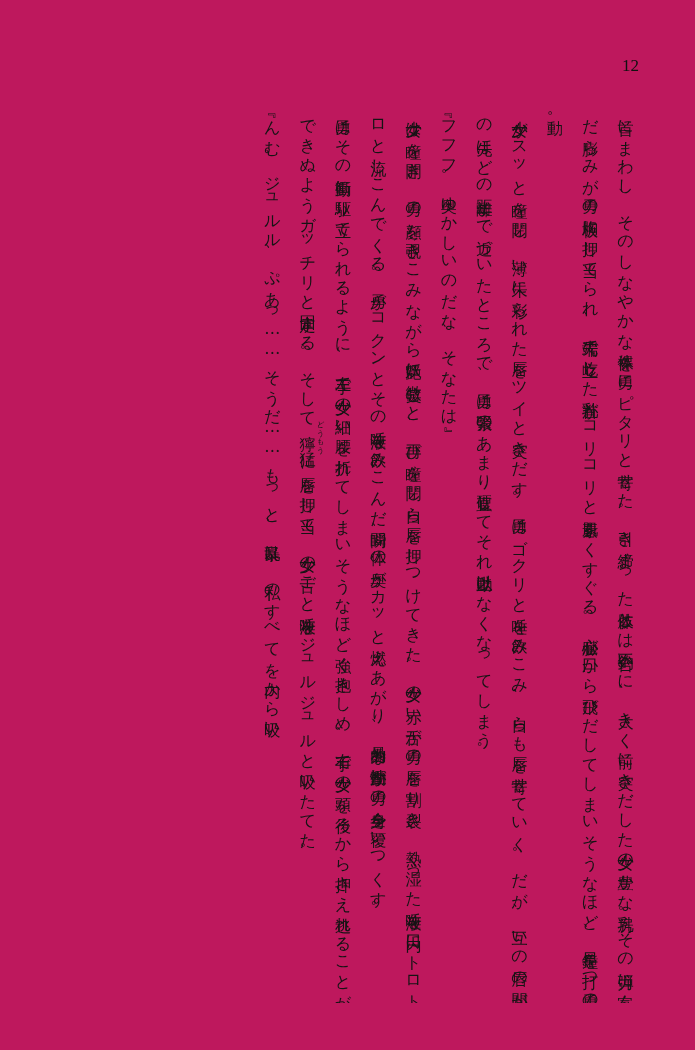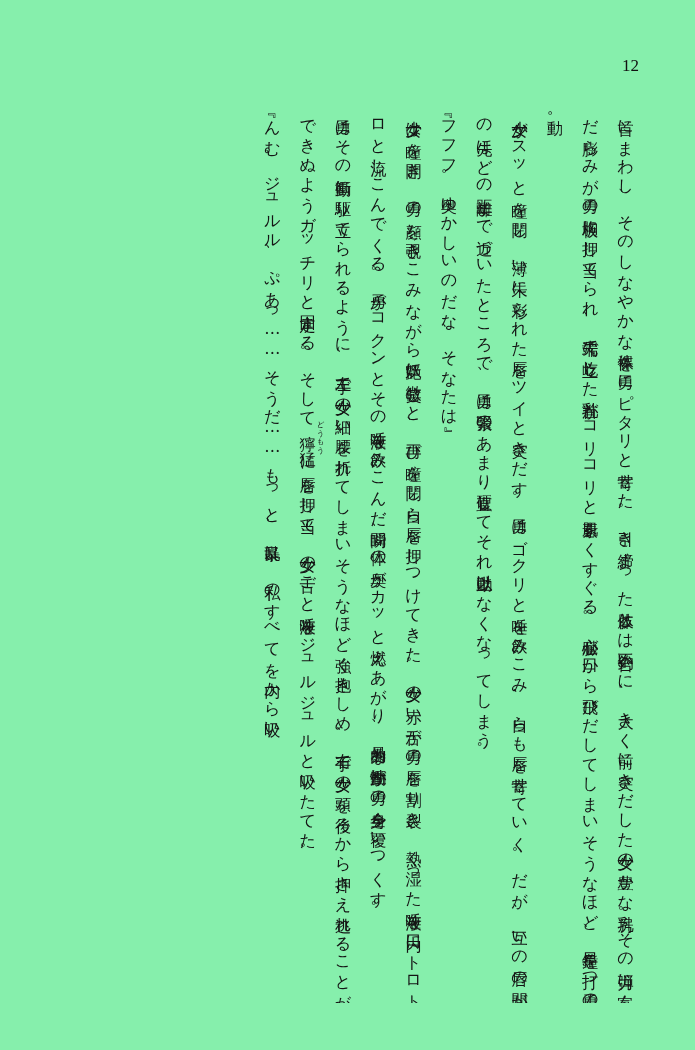--- a/index.html
+++ b/index.html
@@ -11,21 +11,21 @@
     width: 695px;
     height: 1050px;
     font-family: "Liberation Serif", "DejaVu Serif", serif;
     color: #1a1a1a;
     overflow: hidden;
   }
   .page {
     position: relative;
     width: 695px;
     height: 1050px;
-    background: #86efac;
+    background: #be185d;
     box-sizing: border-box;
   }
   .page-number {
     position: absolute;
     top: 56px;
     right: 56px;
     font-size: 17px;
     color: #111;
     font-family: "Liberation Serif", "DejaVu Serif", serif;
     letter-spacing: 0;

